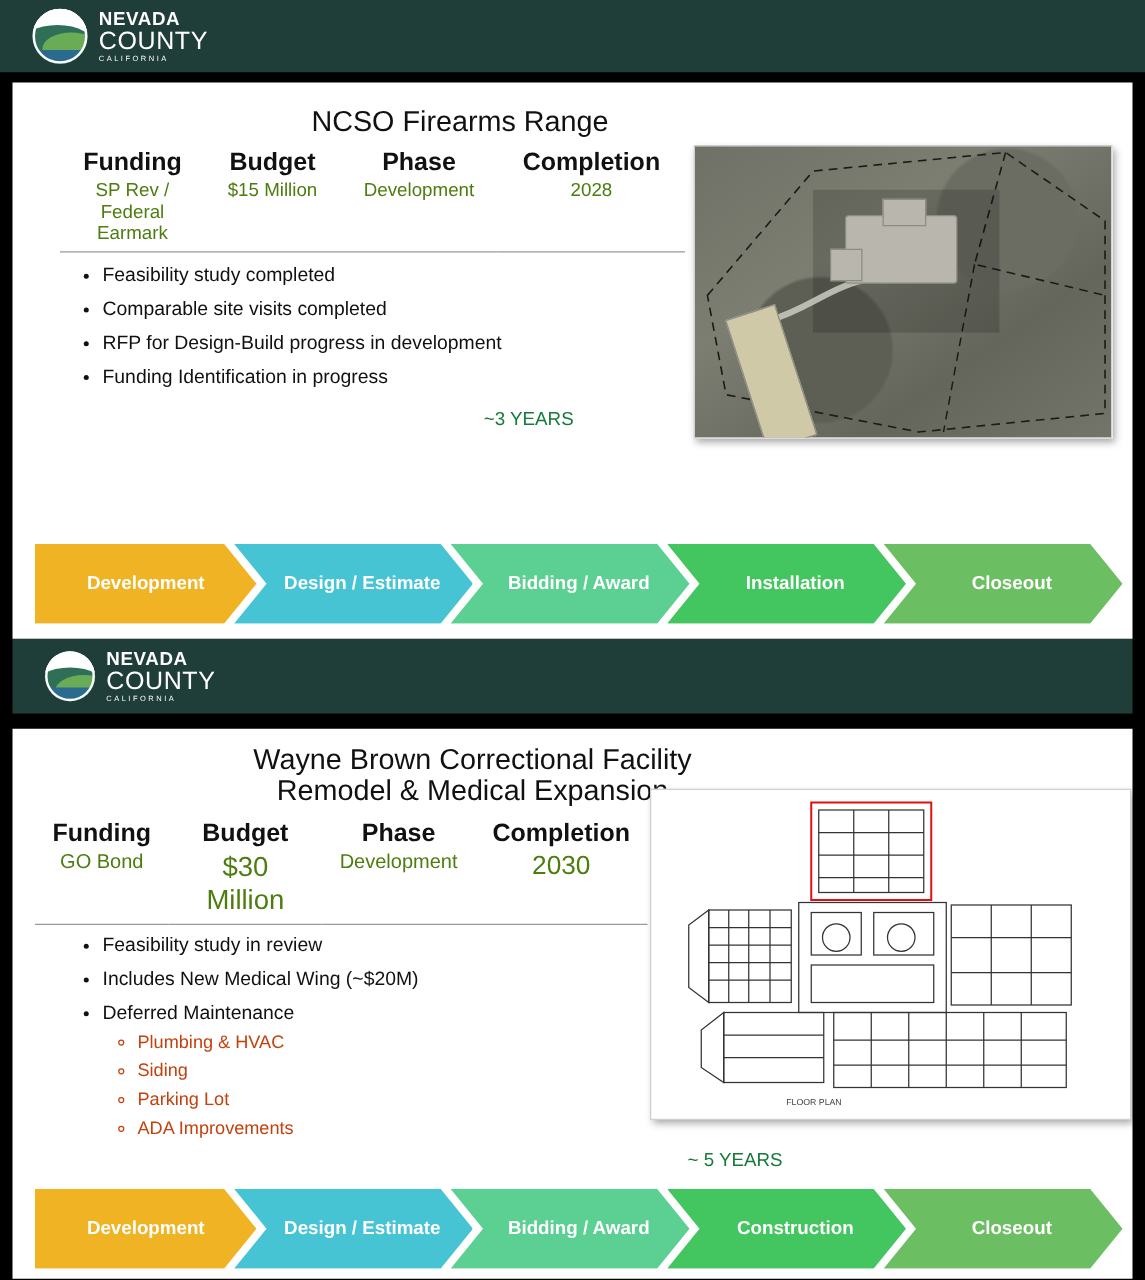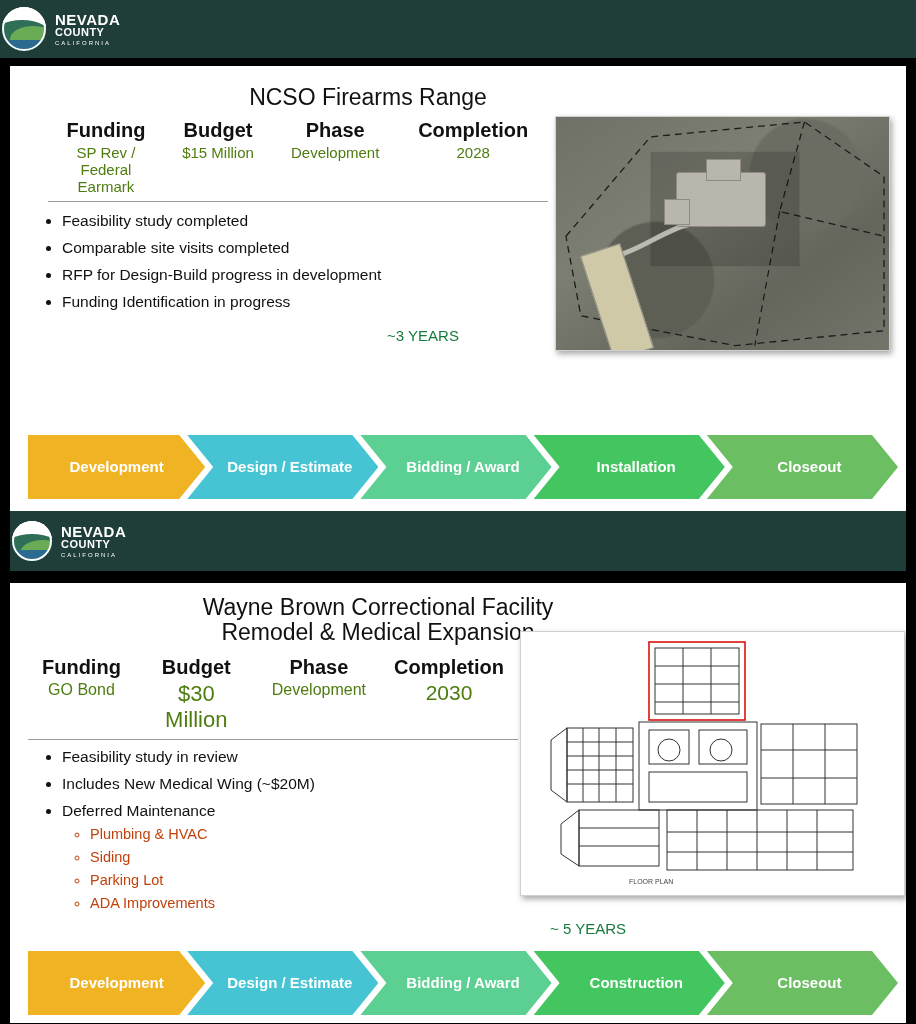--- a/index.html
+++ b/index.html
@@ -14,21 +14,21 @@
     background: #000;
     overflow: hidden;
   }
 
   
   .brandbar {
     background: #1f3d39;
     height: 58px;
     display: flex;
     align-items: center;
-    padding-left: 2px;
+    padding-left: 26px;
   }
   .brandbar.short { height: 60px; }
 
   .logo-wrap { display: flex; align-items: center; gap: 9px; }
   .logo-circle {
     width: 44px; height: 44px; border-radius: 50%;
     background: #ffffff;
     position: relative; overflow: hidden;
     flex: 0 0 auto;
   }
@@ -42,21 +42,21 @@
     border-radius: 50% 50% 0 0; left: 8px; top: 19px;
   }
   .logo-circle .river {
     position:absolute; left:0; right:0; bottom:0; height: 11px; background:#2b6b8f;
   }
   .logo-circle .ring {
     position:absolute; inset:0; border-radius:50%; border: 2px solid #ffffff;
   }
   .logo-text { color:#fff; line-height: 1.0; }
   .logo-text .l1 { font-size: 15px; font-weight: bold; letter-spacing: .5px; }
-  .logo-text .l2 { font-size: 11px; font-weight: bold; letter-spacing: .5px; }
+  .logo-text .l2 { font-size: 20px; font-weight: normal; letter-spacing: .5px; }
   .logo-text .l3 { font-size: 6px; letter-spacing: 2px; margin-top: 2px; }
 
   
   .slide {
     background: #ffffff;
     position: relative;
   }
   .slide-inner { padding: 10px 18px 0 18px; position: relative; }
 
   .slide-title {
@@ -84,20 +84,21 @@
   }
 
   
   ul.bullets, ul.subs {
     margin: 10px 0 0 0;
     padding-left: 34px;
   }
   ul.bullets > li {
     font-size: 15.5px; color: #111; margin-bottom: 9px;
     list-style: disc;
+    margin-left: 20px;
   }
   ul.subs {
     margin: 6px 0 0 0;
     padding-left: 28px;
   }
   ul.subs > li {
     font-size: 14.5px; color:#c2410c; margin-bottom: 7px;
     list-style: circle;
   }
 

